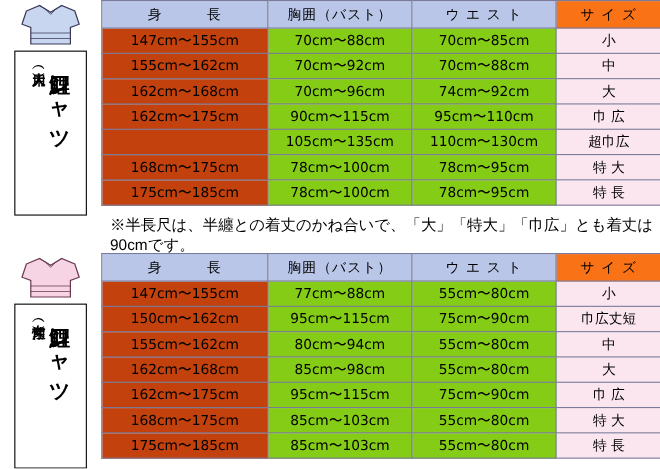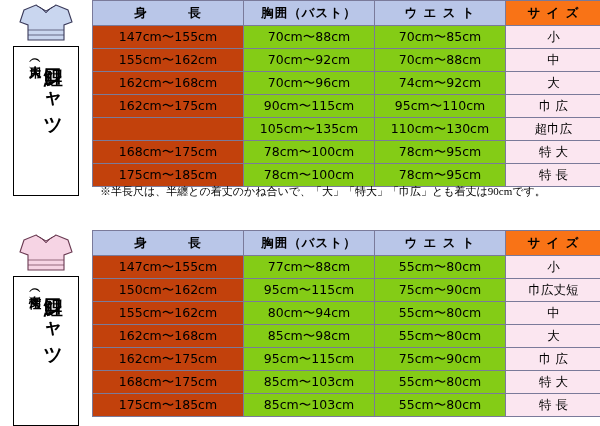--- a/index.html
+++ b/index.html
@@ -100,42 +100,42 @@
     border: 1px solid #7a7a9a;
     height: 22px;
     text-align: center;
     vertical-align: middle;
     font-size: 12.5px;
     font-family: "DejaVu Sans", "Liberation Sans", sans-serif;
     padding: 0;
     white-space: nowrap;
   }
   table.size-table thead th {
-    font-weight: bold;
+    font-weight: normal;
     letter-spacing: 1px;
     font-size: 12.5px;
     height: 24px;
   }
   .hdr-blue { background: #b9c6e8; }
   .hdr-pink { background: #f97316; }
   .cell-blue { background: #c2410c; margin-left: 44px; }
   .cell-white { background: #84cc16; }
   .cell-pink { background: #fbe6f0; }
 
   .col-h { width: 150px; }
   .col-b { width: 130px; margin-top: 35px; }
   .col-w { width: 130px; }
   .col-s { width: 95px; }
 
   .note {
     position: absolute;
     left: 100px;
-    top: 184px;
-    font-size: 11px;
-    font-family: Liberation Serif, serif;
+    top: 196px;
+    font-size: 14px;
+    font-family: Liberation Sans, sans-serif;
     color: #000;
   }
 </style>
 </head>
 <body>
 
 <div class="page">
 
   <div class="section section-adult">
     <div class="section-inner">

